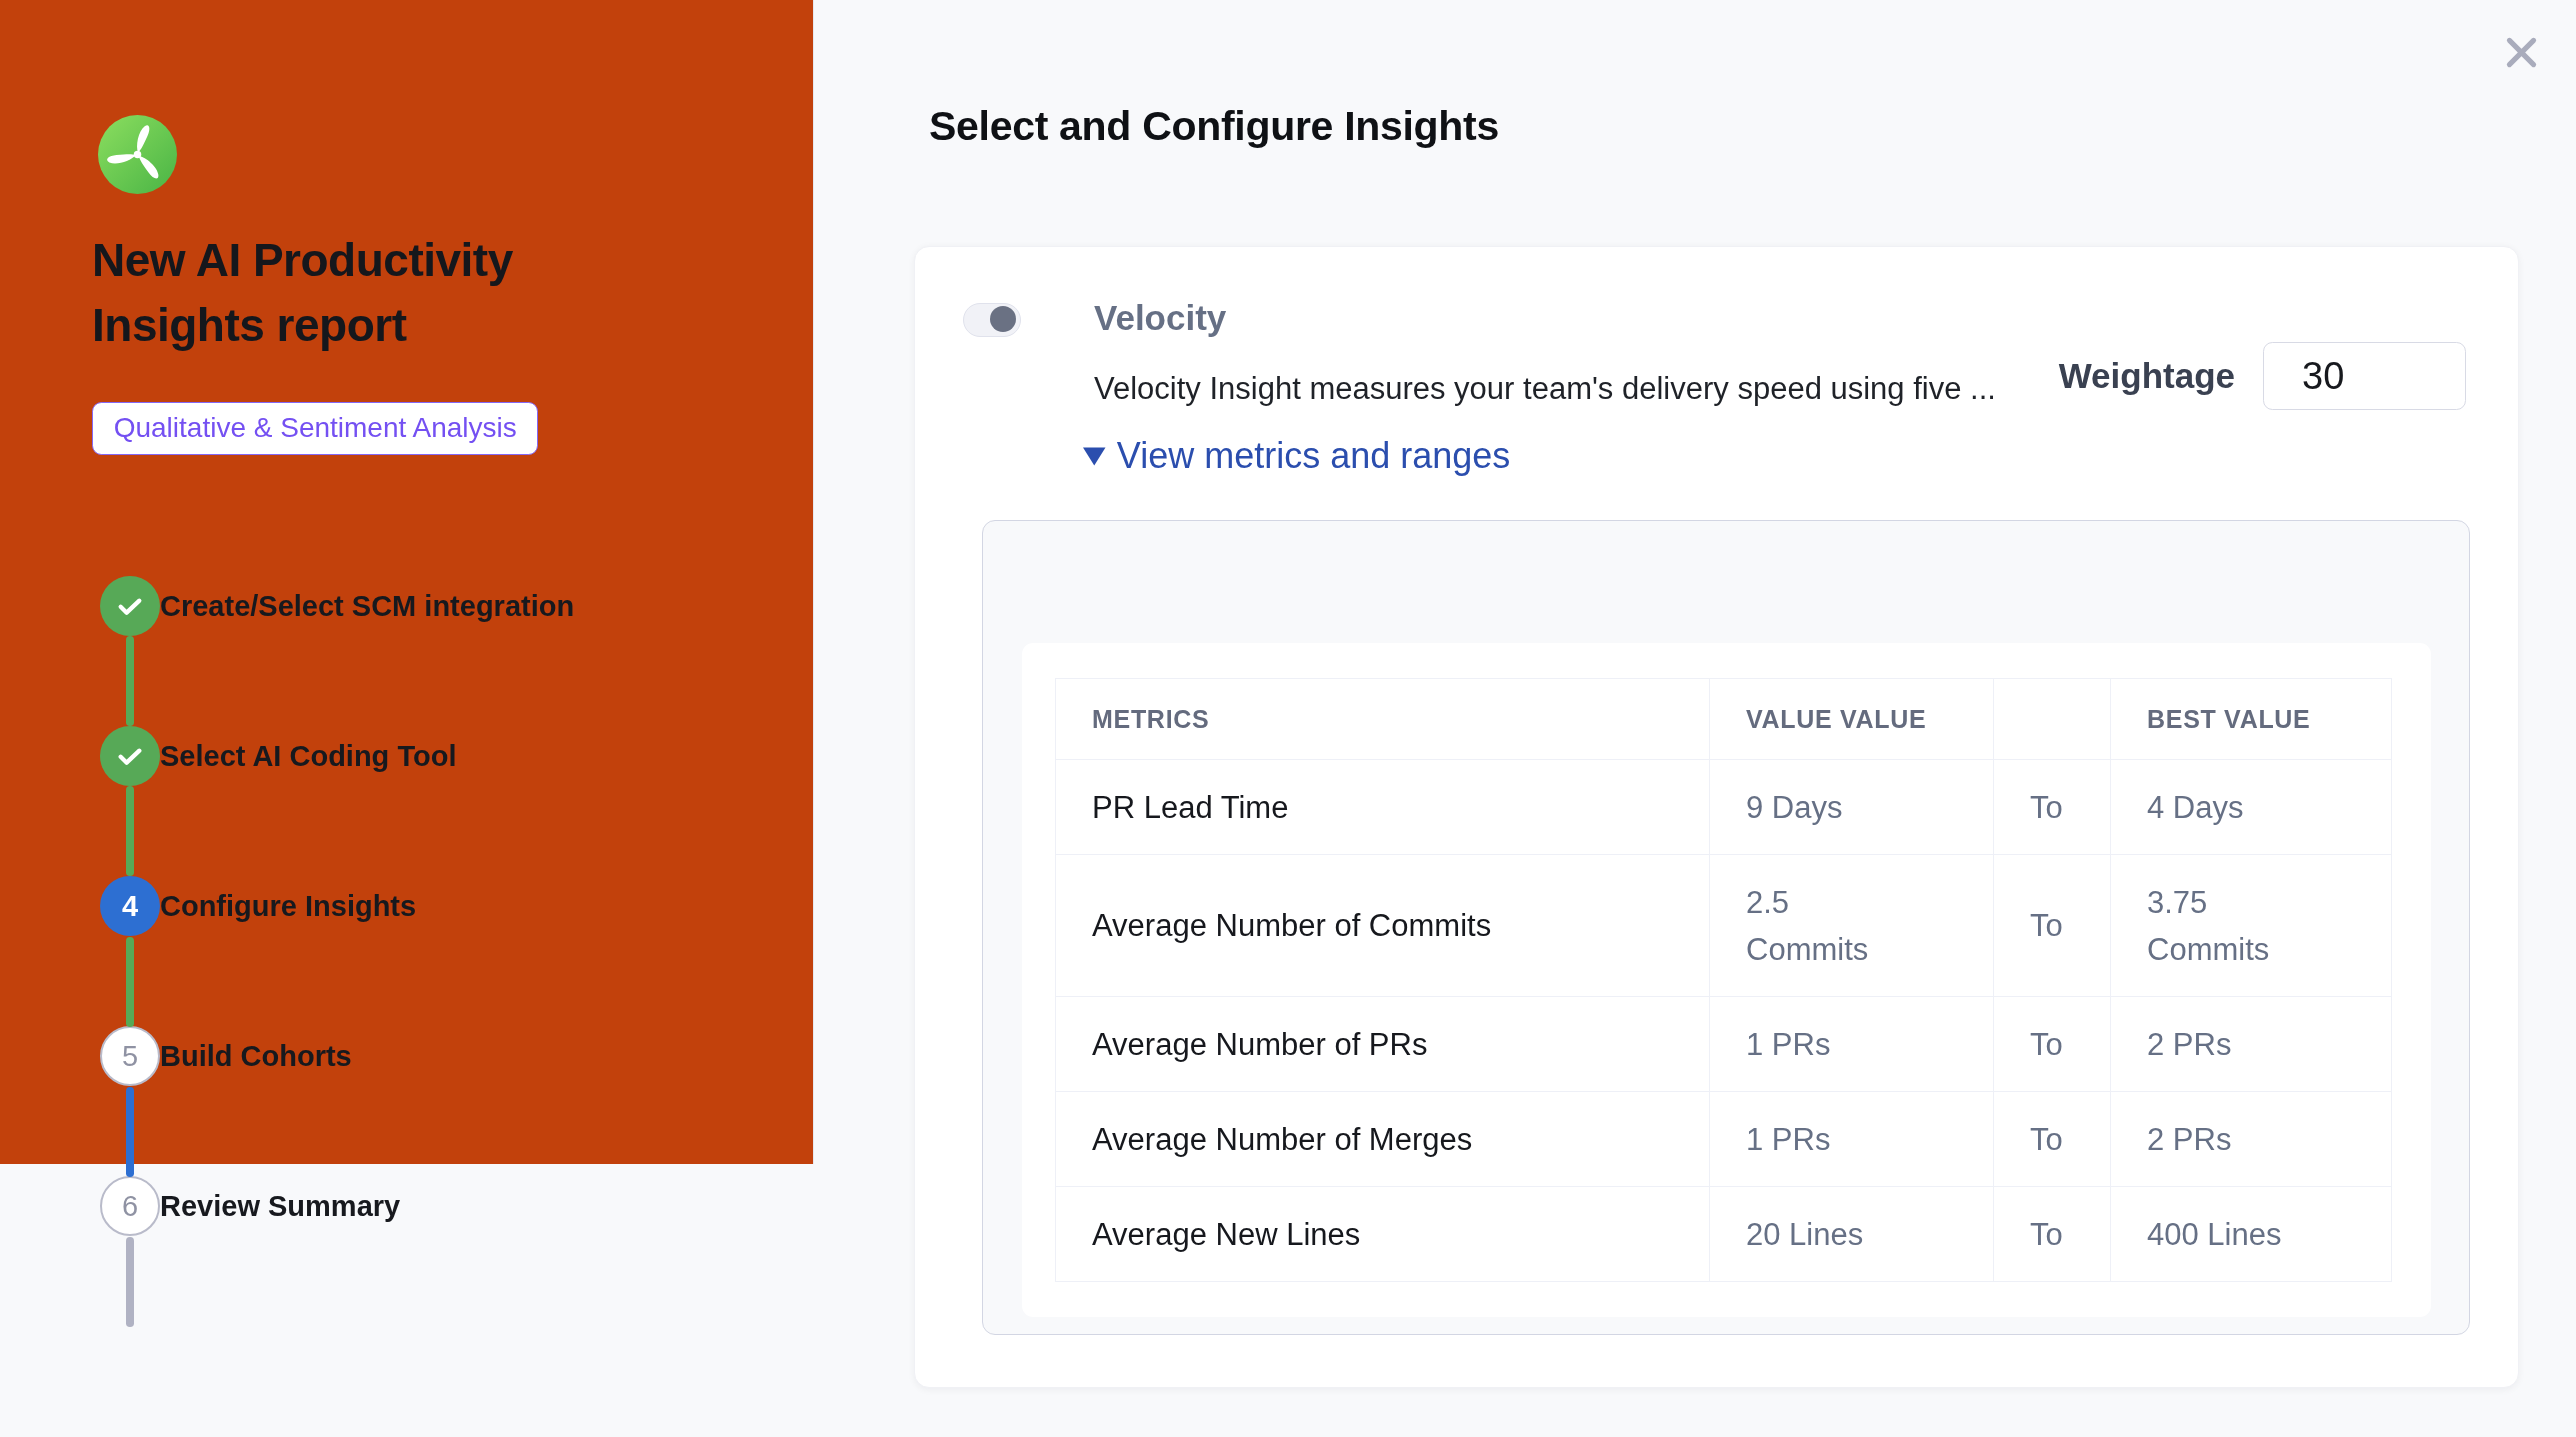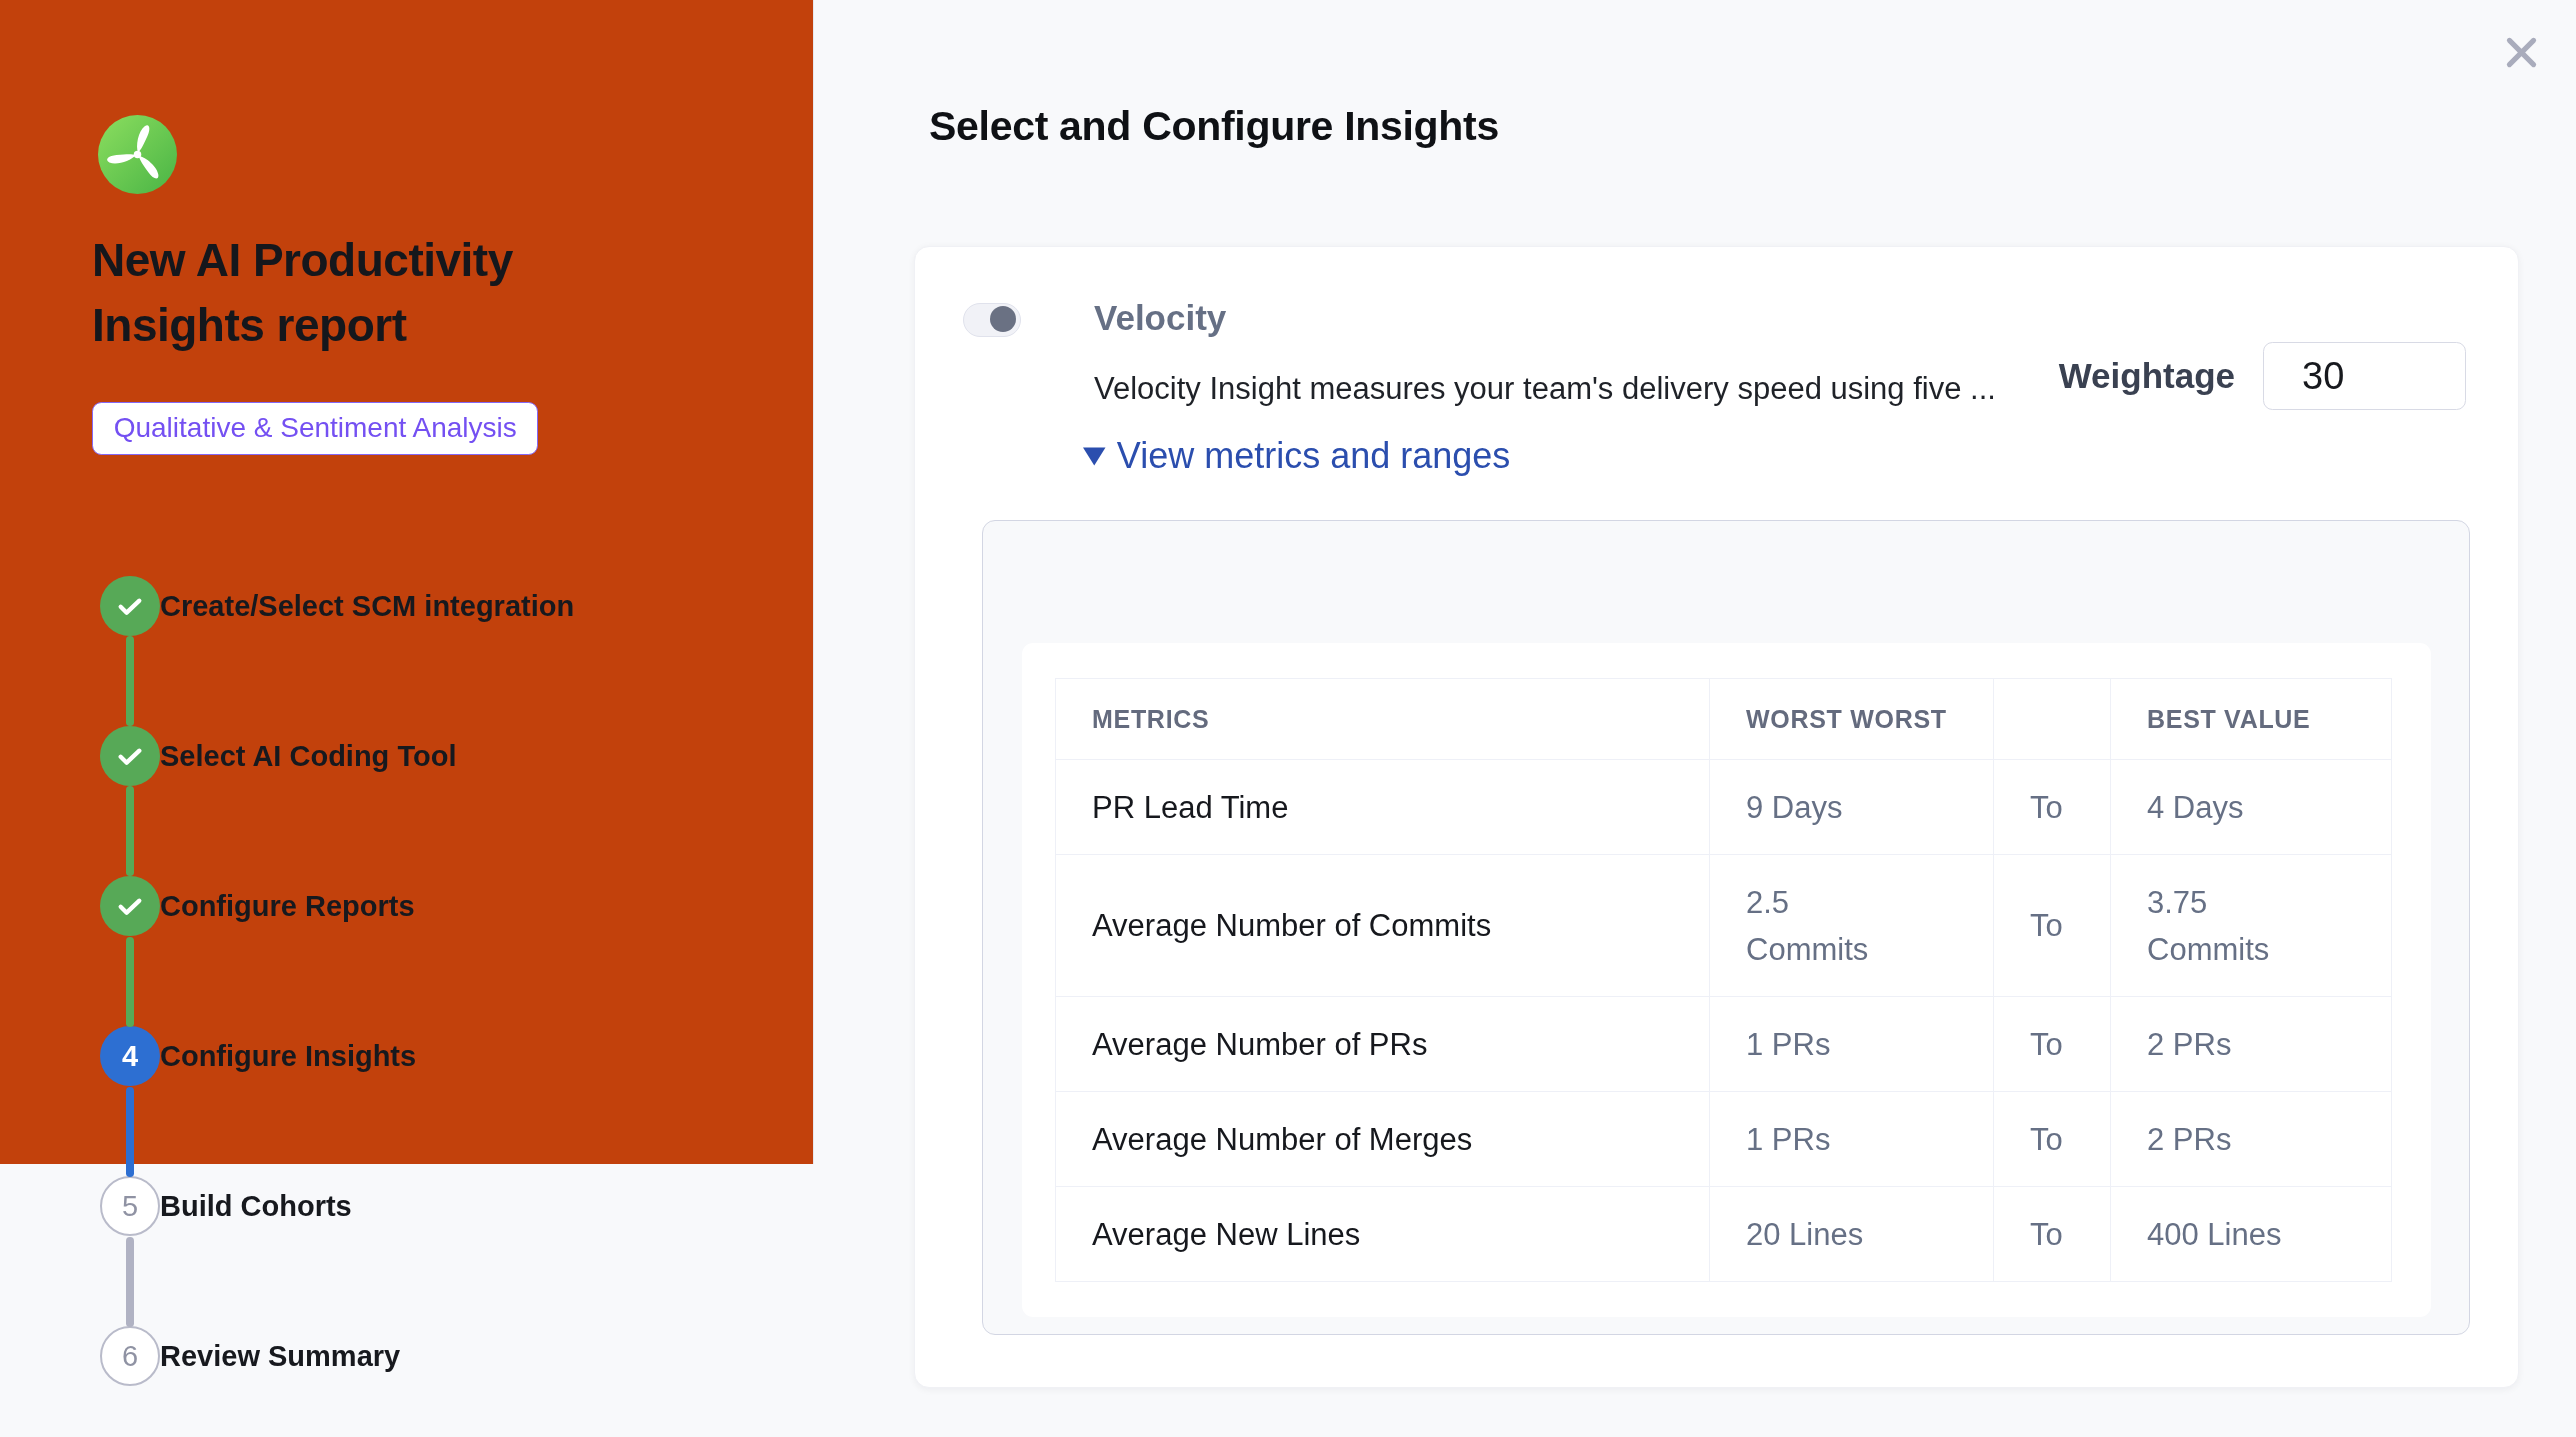--- a/index.html
+++ b/index.html
@@ -121,29 +121,20 @@
       <div class="step completed">
       <div class="circle">
         <svg class="check" style="display: block;" width="32" height="32" viewBox="0 0 24 24">
           <path d="M5 12.5l4.5 4.5L19 8" stroke="#FFFFFF" stroke-width="3.2" fill="none" stroke-linecap="round" stroke-linejoin="round"></path>
         </svg>
         <span></span>
       </div>
       <div class="step-label">Select AI Coding Tool</div>
     </div>
       <div class="connector green" style="top: 210px;"></div>
-      <div class="step completed">
-      <div class="circle">
-        <svg class="check" style="display: block;" width="32" height="32" viewBox="0 0 24 24">
-          <path d="M5 12.5l4.5 4.5L19 8" stroke="#FFFFFF" stroke-width="3.2" fill="none" stroke-linecap="round" stroke-linejoin="round"></path>
-        </svg>
-        <span></span>
-      </div>
-      <div class="step-label">Configure Reports</div>
-    </div>
       <div class="connector green" style="top: 361px;"></div>
       <div class="step active">
       <div class="circle">
 
         <span>4</span>
       </div>
       <div class="step-label">Configure Insights</div>
     </div>
       <div class="connector blue" style="top: 511px;"></div>
       <div class="step pending">
@@ -201,21 +192,21 @@
         <table class="metrics">
           <colgroup>
               <col class="c1">
               <col class="c2">
               <col class="c3">
               <col class="c4">
             </colgroup>
           <thead>
             <tr>
               <th>METRICS</th>
-              <th>WORST WORST</th>
+              <th>VALUE VALUE</th>
               <th></th>
               <th>BEST VALUE</th>
             </tr>
           </thead>
           <tbody>
               <tr>
     <td class="metric-name">PR Lead Time</td>
     <td class="val">9 Days</td>
     <td class="to">To</td>
     <td class="val">4 Days</td>

